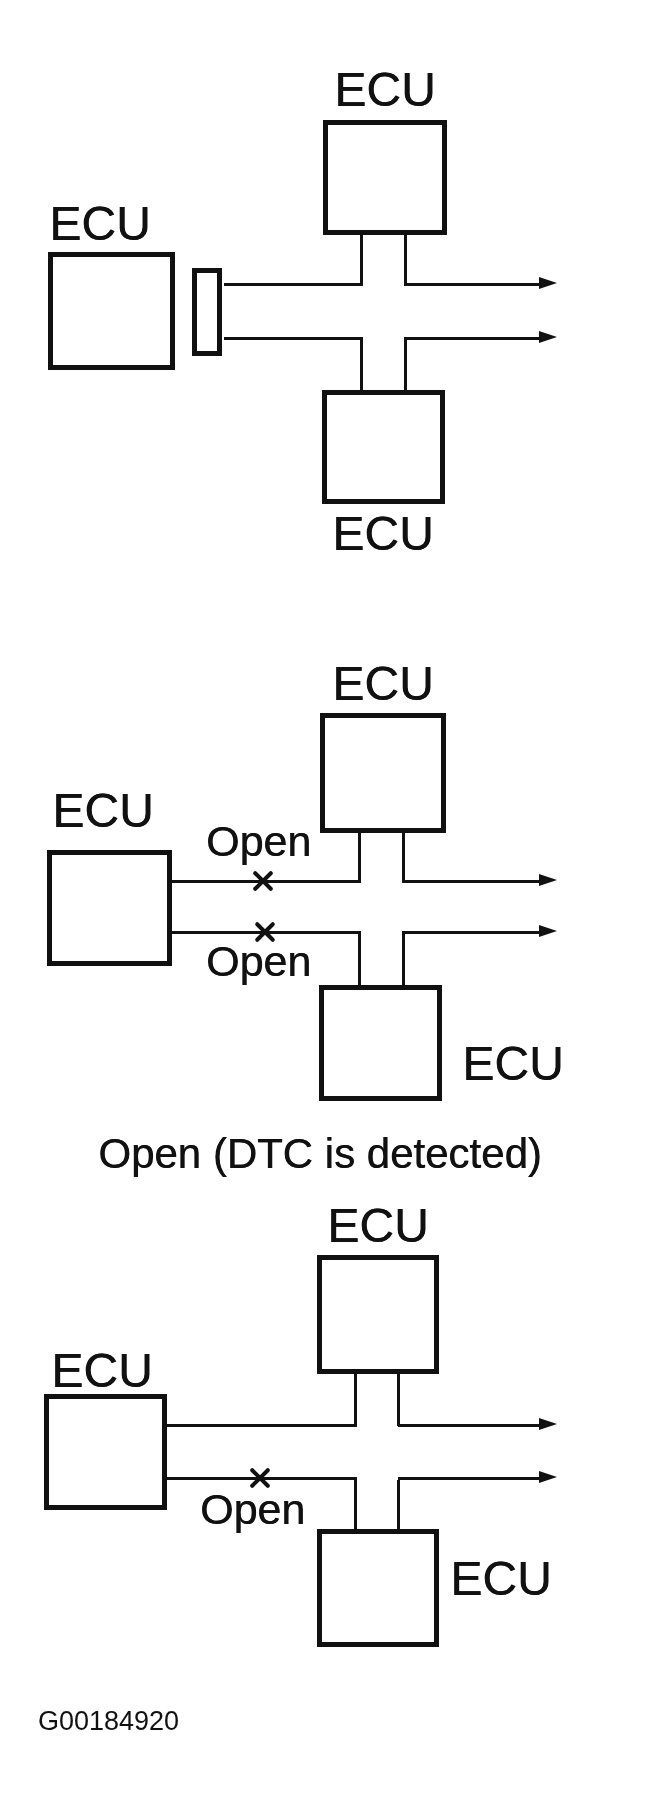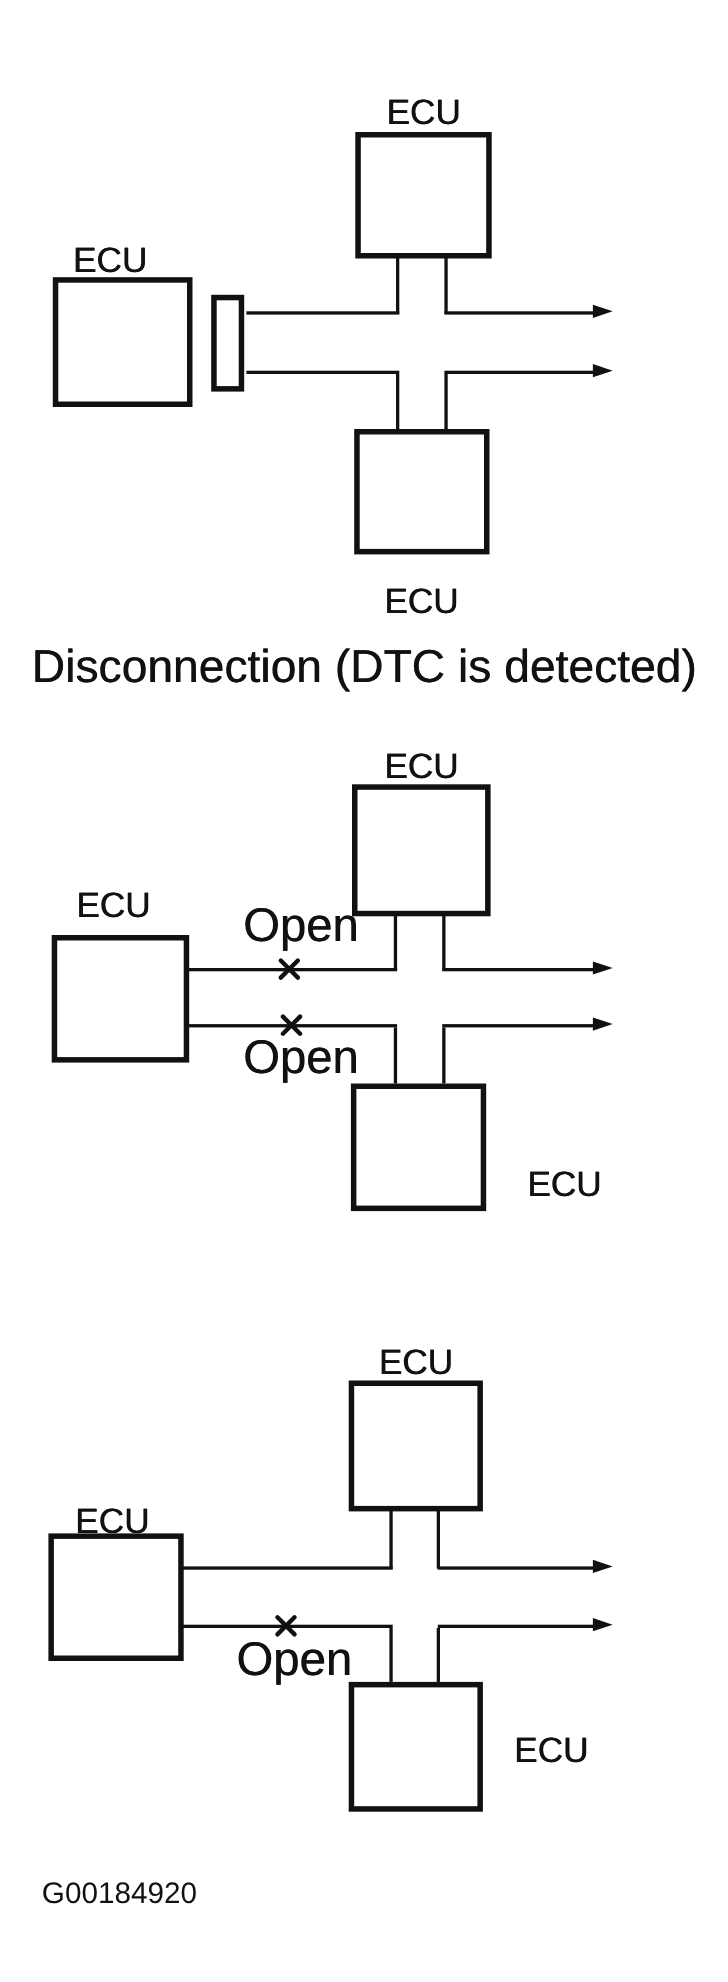--- a/index.html
+++ b/index.html
@@ -30,31 +30,30 @@
     position:absolute;
     width:0;height:0;
     border-top:6px solid transparent;
     border-bottom:6px solid transparent;
     border-left:18px solid #111;
   }
   .lbl{
     position:absolute;
     width:120px;
     text-align:center;
-    font-size:32px;
+    font-size:48px;
     line-height:1.0;
     white-space:nowrap;
     color:#111;
     text-shadow:0.5px 0 0 currentColor;
-    margin-top:20px;
   }
   .open-lbl{
     position:absolute;
     width:120px;
-    text-align:right;
+    text-align:left;
     font-size:43px;
     line-height:1.0;
     white-space:nowrap;
     color:#111;
     text-shadow:0.5px 0 0 currentColor;
   }
   .caption{
     position:absolute;
     width:640px;
     text-align:center;
@@ -106,21 +105,20 @@
     <span class="arrow" style="left:539px;top:331px;"></span>
 
     <div class="vline" style="left:360px;top:233px;height:52px;"></div>
     <div class="vline" style="left:404px;top:233px;height:52px;"></div>
     <div class="vline" style="left:360px;top:340px;height:52px;"></div>
     <div class="vline" style="left:404px;top:340px;height:52px;"></div>
 
     <div class="box" style="left:322px;top:390px;width:123px;height:114px;"></div>
     <div class="lbl" style="left:323px;top:510px;">ECU</div>
 
-    <div class="caption" style="left:11px;top:582px;">Disconnection (DTC is detected)</div>
   </div>
 
   <div class="grp">
     <div class="lbl" style="left:323px;top:660px;">ECU</div>
     <div class="box" style="left:320px;top:713px;width:126px;height:120px;"></div>
 
     <div class="lbl" style="left:43px;top:787px;">ECU</div>
     <div class="box" style="left:47px;top:850px;width:125px;height:116px;"></div>
 
     <div class="open-lbl" style="left:206px;top:820px;">Open</div>
@@ -136,20 +134,21 @@
     <span class="arrow" style="left:539px;top:925px;"></span>
 
     <div class="vline" style="left:358px;top:831px;height:51px;"></div>
     <div class="vline" style="left:402px;top:831px;height:51px;"></div>
     <div class="vline" style="left:358px;top:934px;height:53px;"></div>
     <div class="vline" style="left:402px;top:934px;height:53px;"></div>
 
     <div class="box" style="left:319px;top:985px;width:123px;height:116px;"></div>
     <div class="lbl" style="left:453px;top:1040px;">ECU</div>
 
+    <div class="caption" style="left:0px;top:1130px;">Open (DTC is detected)</div>
   </div>
 
   <div class="grp">
     <div class="lbl" style="left:318px;top:1202px;">ECU</div>
     <div class="box" style="left:317px;top:1255px;width:122px;height:119px;"></div>
 
     <div class="lbl" style="left:42px;top:1347px;">ECU</div>
     <div class="box" style="left:44px;top:1394px;width:123px;height:116px;"></div>
 
     <div class="hline" style="left:165px;top:1424px;width:192px;"></div>

